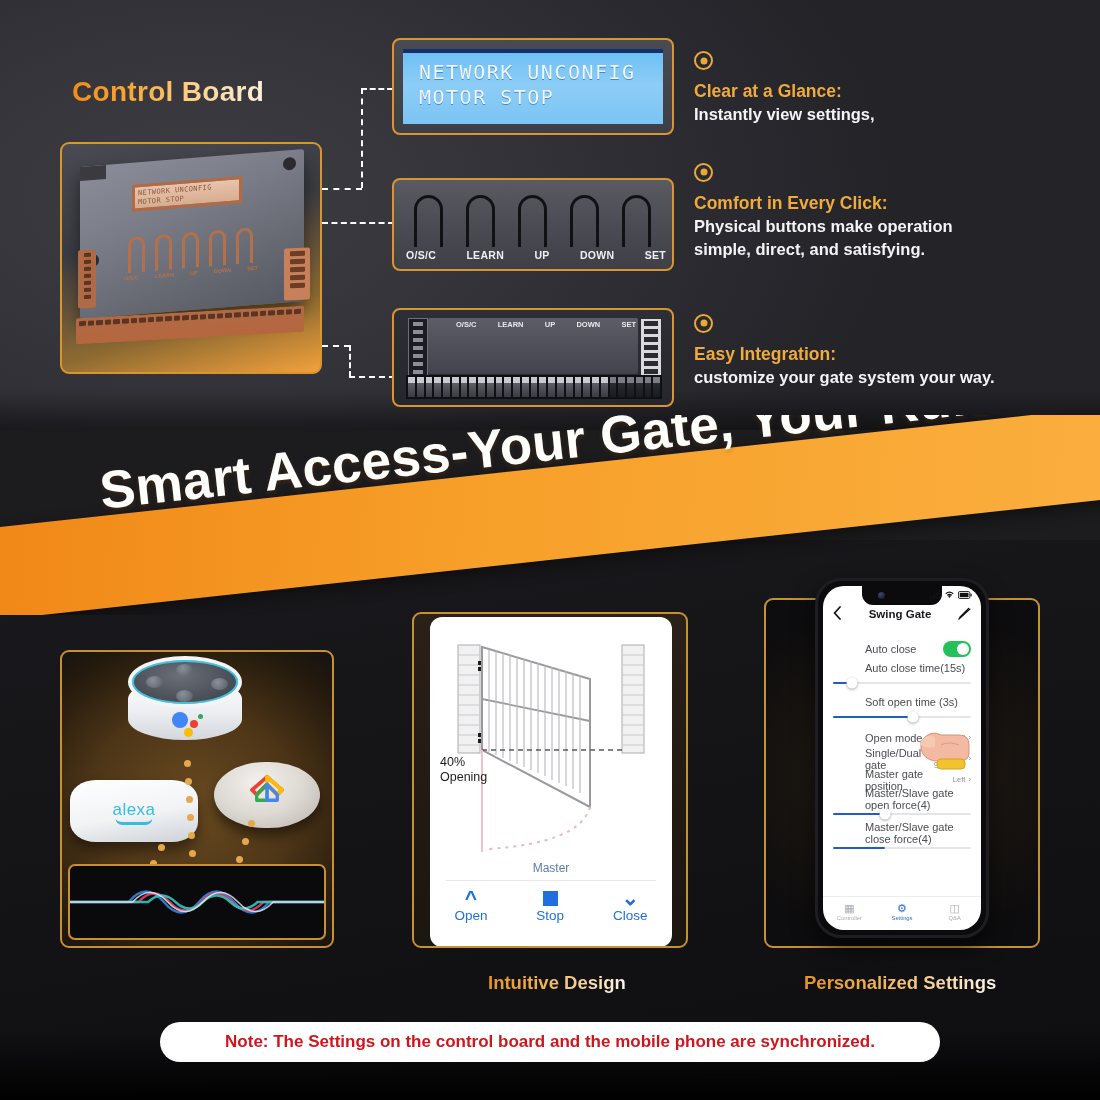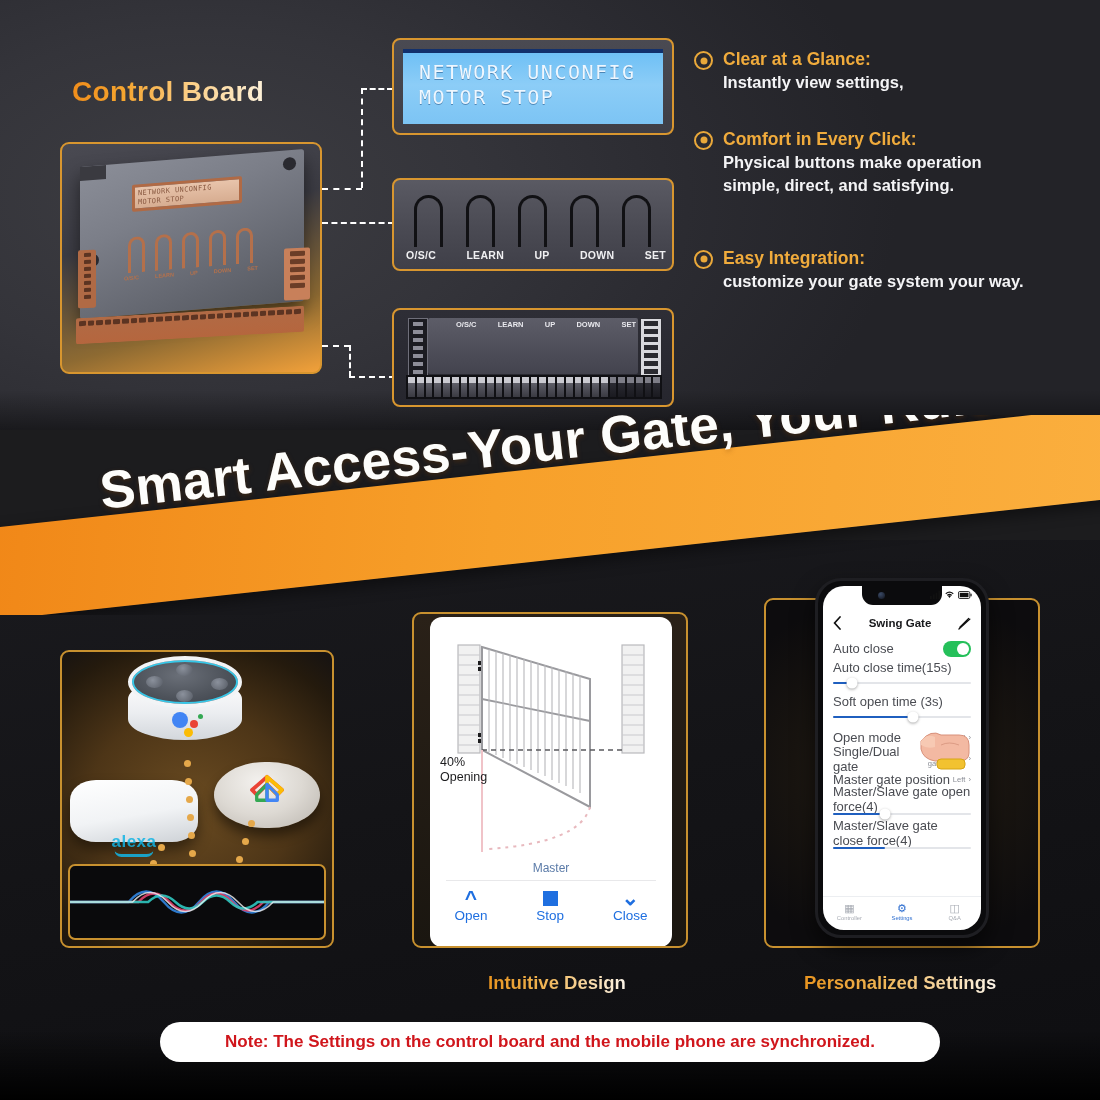--- a/index.html
+++ b/index.html
@@ -109,21 +109,21 @@
   .term-pins-r { position:absolute; right: 10px; top: 8px; width: 22px; height: 58px; background:#d9d9de;
     border:1px solid #2a2a30; padding:2px; }
   .term-pins-r i { display:block; width:14px; height:5px; background:#2a2a30; margin:0 auto 3px; }
   .term-strip { position:absolute; left: 12px; right: 10px; bottom: 6px; height: 24px;
     background:#101014; display:flex; gap:2px; padding:2px; }
   .term-strip i { flex:1; background: linear-gradient(180deg,#c9c9d0 0%, #c9c9d0 30%, #5e5e68 30%, #3a3a42 100%); }
   .term-strip i.dark { background: linear-gradient(180deg,#7c7c86 0%,#7c7c86 30%, #2a2a32 30%, #1a1a20 100%); }
 
   
   .bullets { position: absolute; left: 694px; top: 48px; width: 400px; }
-  .bullet { display:flex; gap: 10px; margin-bottom: 24px; }
+  .bullet { display:flex; gap: 10px; margin-bottom: 24px; flex-direction: column; }
   .b-icon { flex: 0 0 auto; width: 19px; height: 19px; border-radius:50%;
     border: 2.5px solid #e9a83a; position: relative; margin-top: 3px; }
   .b-icon:after{ content:""; position:absolute; left:50%; top:50%; width:7px; height:7px; border-radius:50%;
     background:#e9a83a; transform: translate(-50%,-50%); }
   .b-title { font-size: 17.5px; font-weight: bold; color: #f0ab3c; line-height: 22px; }
   .b-text { font-size: 16.5px; color: #f4f4f6; line-height: 21.5px; font-weight: 600; margin-top: 2px; }
 
   
   .ribbon-wrap { position:absolute; left:0; top: 415px; width: 1100px; height: 200px; overflow: hidden; }
   .ribbon { position:absolute; left: -60px; top: 52px; width: 1230px; height: 92px;
@@ -156,21 +156,21 @@
   .gdots i { position:absolute; border-radius:50%; }
   .gdot-blue{ left:0; top:2px; width:16px;height:16px; background:#4285f4; }
   .gdot-red{ left:18px; top:10px; width:8px;height:8px; background:#ea4335; }
   .gdot-yel{ left:12px; top:18px; width:9px;height:9px; background:#fbbc05; }
   .gdot-grn{ left:26px; top:4px; width:5px;height:5px; background:#34a853; }
   .alexa-pod { position:absolute; left: 8px; top: 128px; width: 128px; height: 62px;
     border-radius: 26px / 20px;
     background: linear-gradient(170deg,#ffffff 0%, #f1f3f5 55%, #cdd1d6 100%);
     box-shadow: 0 8px 14px rgba(0,0,0,.45); }
   .alexa-mark { position:absolute; left: 50%; top: 48%; transform: translate(-50%,-50%);
-    font-size: 17px; color: #12b5e5; font-weight: bold; letter-spacing:.5px; opacity:.85;margin-top:32px; }
+    font-size: 17px; color: #12b5e5; font-weight: normal; letter-spacing:.5px; opacity:.85; }
   .alexa-mark:after{ content:""; position:absolute; left:3px; right:3px; bottom:-5px; height:4px;
     border-radius:0 0 10px 10px; border-bottom:3px solid #12b5e5; }
   .nest { position:absolute; right: 12px; top: 100px; width: 106px; height: 80px; }
   .nest-body { position:absolute; left:0; top: 10px; width: 106px; height: 66px; border-radius: 50%/52%;
     background: radial-gradient(ellipse at 42% 30%, #f3f1ee 0%, #ddd9d3 50%, #b9b4ad 100%);
     box-shadow: 0 8px 12px rgba(0,0,0,.45); }
   .nest-logo { position:absolute; left: 34px; top: 22px; width: 38px; height: 30px; }
   .siri-box { position:absolute; left: 6px; bottom: 6px; width: 258px; height: 76px;
     border: 2px solid #c8912f; border-radius: 7px; background: #0a0a0c; overflow:hidden; }
   .siri-wave { position:absolute; left:0; top:50%; transform:translateY(-50%); width:100%; height:46px; }
@@ -200,26 +200,26 @@
   .phone { position:absolute; left: 50%; top: -22px; transform: translateX(-50%);
     width: 174px; height: 360px; background:#0b0b0d; border-radius: 26px;
     border: 3px solid #1e1e22; box-shadow: 0 10px 22px rgba(0,0,0,.6); overflow:hidden; }
   .phone-screen { position:absolute; left: 5px; top: 5px; right: 5px; bottom: 5px; background:#fff;
     border-radius: 21px; overflow:hidden; }
   .notch { position:absolute; left: 50%; top:0; transform: translateX(-50%); width: 80px; height: 19px;
     background:#0b0b0d; border-radius: 0 0 11px 11px; z-index: 5; }
   .notch-cam { position:absolute; left: 16px; top: 6px; width: 7px; height: 7px; border-radius:50%;
     background: radial-gradient(circle at 35% 30%, #3a4a66, #10131c); }
   .status-bar { position:absolute; right: 9px; top: 4px; display:flex; gap: 3px; align-items: center; z-index: 6; }
-  .app-head { position:absolute; left:0; top: 24px; width:100%; height: 26px; display:flex;
-    align-items:center; justify-content: space-between; padding: 0 10px; }
+  .app-head { position:absolute; left:0; top: 8px; width:100%; height: 26px; display:flex;
+    align-items:flex-end; justify-content: space-between; padding: 0 10px; }
   .app-title { font-size: 11.5px; font-weight: bold; color:#17181b; }
   .rows { position:absolute; left:0; top: 52px; right:0; bottom: 34px; padding: 0 10px; }
   .row { display:flex; justify-content: space-between; align-items:center; height: 21px; }
-  .row-lbl { font-size: 13px; color:#4a4c52; }
+  .row-lbl { font-size: 11px; color:#4a4c52;margin-left:32px; }
   .row-val { font-size: 7.6px; color:#8b8e96; display:flex; align-items:center; gap:3px; }
   .toggle { width: 28px; height: 16px; border-radius: 8px; background:#25c05a; position:relative; }
   .toggle:after{ content:""; position:absolute; right:2px; top:2px; width:12px; height:12px; border-radius:50%; background:#fff; }
   .slider { height: 12px; display:flex; align-items:center; margin: 1px 0 4px; position:relative; }
   .track { width:100%; height:2.5px; background:#e3e5e9; border-radius:2px; position:relative; }
   .fill { position:absolute; left:0; top:0; height:100%; background:#1f5fbf; border-radius:2px; }
   .knob { position:absolute; top:50%; transform: translate(-50%,-50%); width:11px; height:11px;
     border-radius:50%; background:#fff; box-shadow: 0 1px 3px rgba(0,0,0,.35); }
   .tabbar { position:absolute; left:0; bottom:0; width:100%; height: 34px; border-top:1px solid #eceef1;
     display:flex; }

